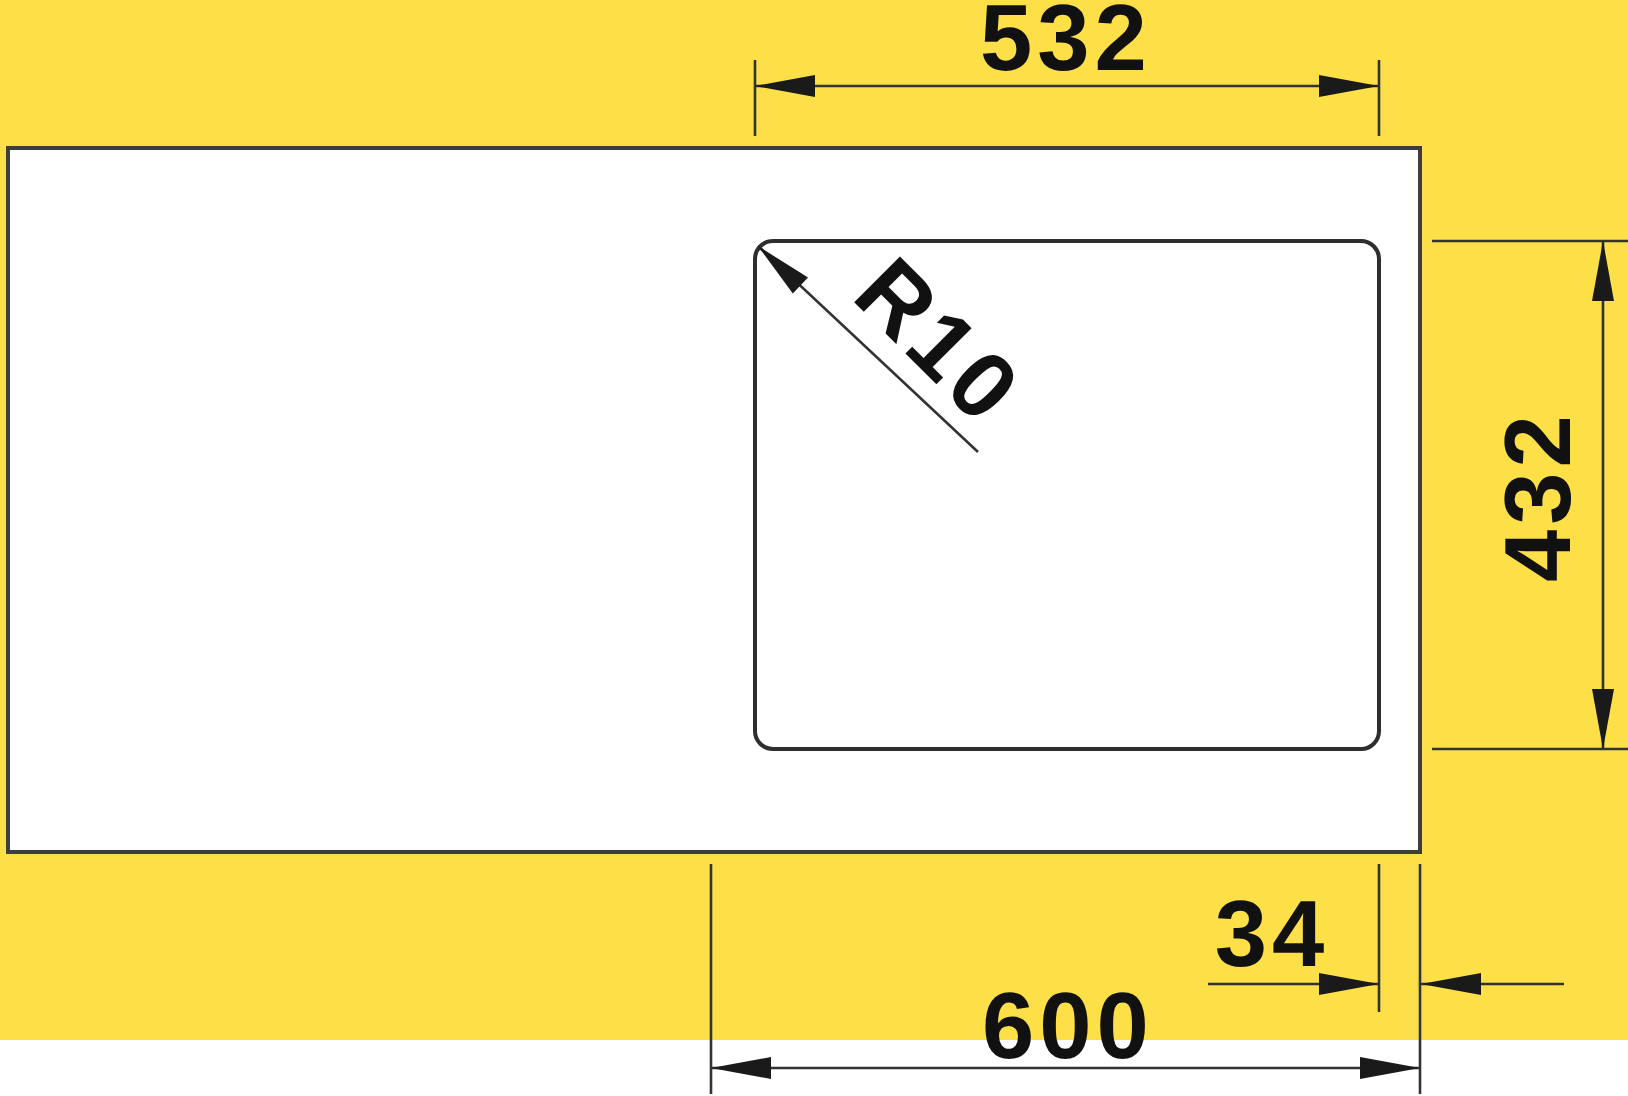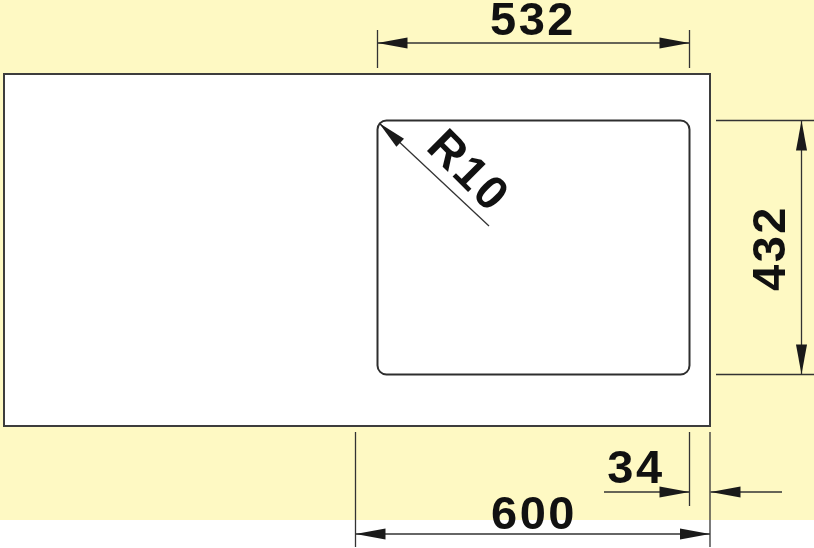--- a/index.html
+++ b/index.html
@@ -8,21 +8,21 @@
     background: #ffffff;
     width: 814px;
     height: 548px;
     overflow: hidden;
     font-family: "Liberation Sans", sans-serif;
   }
   .drawing-wrap {
     position: relative;
     width: 814px;
     height: 520px;
-    background: #fef9c3;
+    background: #fde047;
   }
   svg { display: block; }
   .outline {
     fill: #ffffff;
     stroke: #3d3d3d;
     stroke-width: 2;
   }
   .bowl {
     fill: #ffffff;
     stroke: #2e2e2e;

